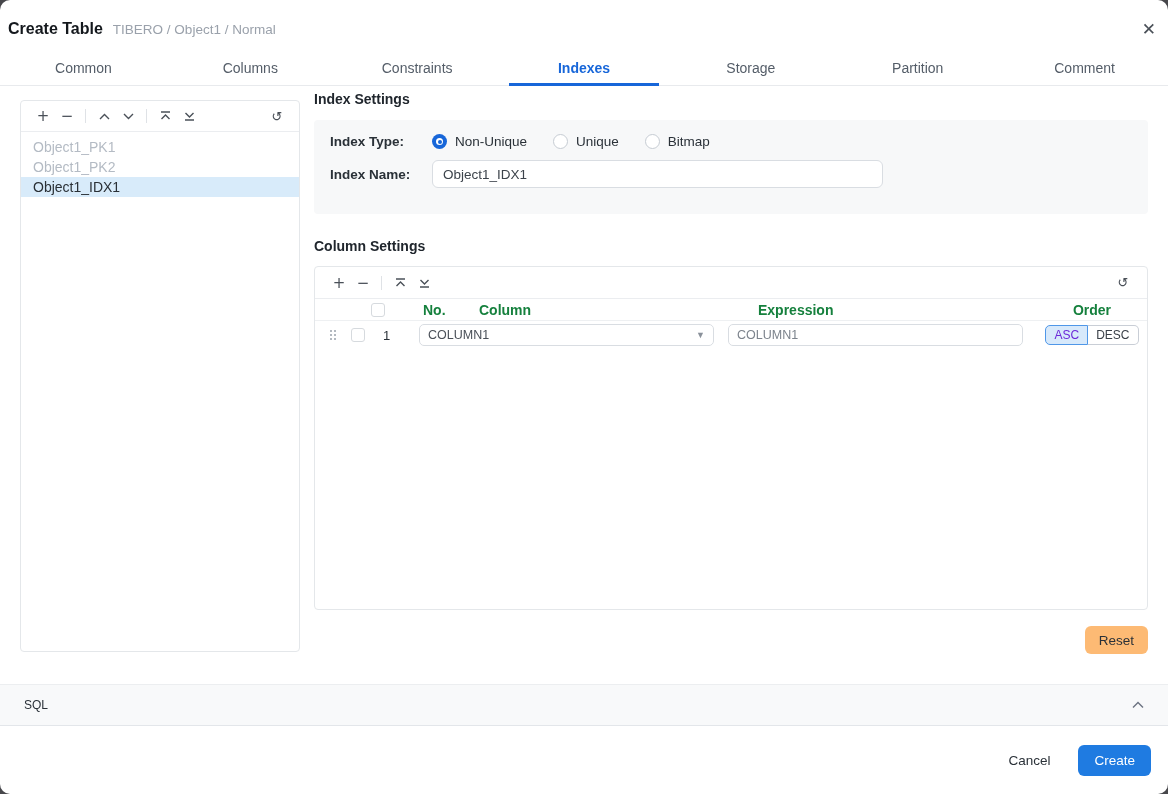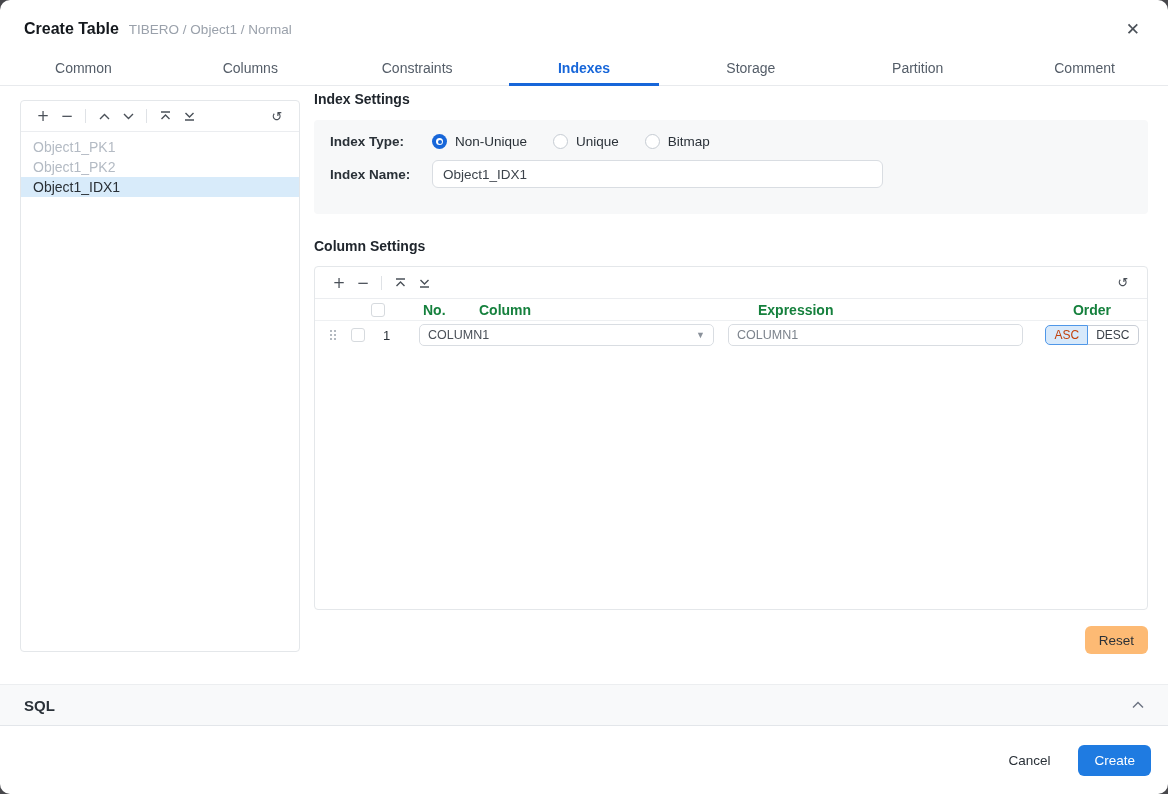--- a/index.html
+++ b/index.html
@@ -15,21 +15,21 @@
     width: 1168px; height: 794px;
     background: #ffffff;
     border-radius: 10px;
     overflow: hidden;
   }
 
   
   .dlg-header {
     height: 58px;
     display: flex; align-items: center;
-    padding: 0 24px;
+    padding: 0 8px;
   }
   .dlg-title { font-size: 16px; font-weight: bold; color: #14181d; }
   .dlg-subtitle { font-size: 13.5px; color: #9aa1ab; margin-left: 10px; }
   .close-btn {
     margin-left: auto;
     font-size: 17px; color: #4a5058;
     cursor: pointer; line-height: 1;
     padding: 4px;
   }
 
@@ -230,21 +230,21 @@
     display: flex; align-items: center;
     border: 1px solid #c9ced6;
     background: #fff; color: #3a4048;
     cursor: pointer;
   }
   .seg-btn.first { border-radius: 5px 0 0 5px; }
   .seg-btn.last { border-radius: 0 5px 5px 0; border-left: none; }
   .seg-btn.on {
     background: #d7e9fb;
     border: 1px solid #4f97e8;
-    color: #c2410c;
+    color: #6d28d9;
   }
 
   .reset-row { margin-top: 16px; display: flex; justify-content: flex-end; }
   .reset-btn {
     height: 28px; padding: 0 14px;
     background: #fdba74;
     border: none; border-radius: 6px;
     font-size: 13.5px; color: #2a3138;
     font-family: "Liberation Sans", sans-serif;
     cursor: pointer;
@@ -252,21 +252,21 @@
 
   
   .sql-bar {
     height: 42px;
     background: #f8f9fa;
     border-top: 1px solid #eceef0;
     border-bottom: 1px solid #e3e6ea;
     display: flex; align-items: center;
     padding: 0 24px;
   }
-  .sql-label { font-size: 15px; color: #2a3138; font-weight: bold; }
+  .sql-label { font-size: 12px; color: #2a3138; }
   .sql-collapse { margin-left: auto; color: #6b7280; cursor: pointer; display: flex; }
 
   
   .dlg-footer {
     height: 68px;
     display: flex; align-items: center; justify-content: flex-end;
     padding: 0 17px;
     gap: 14px;
   }
   .cancel-btn {

